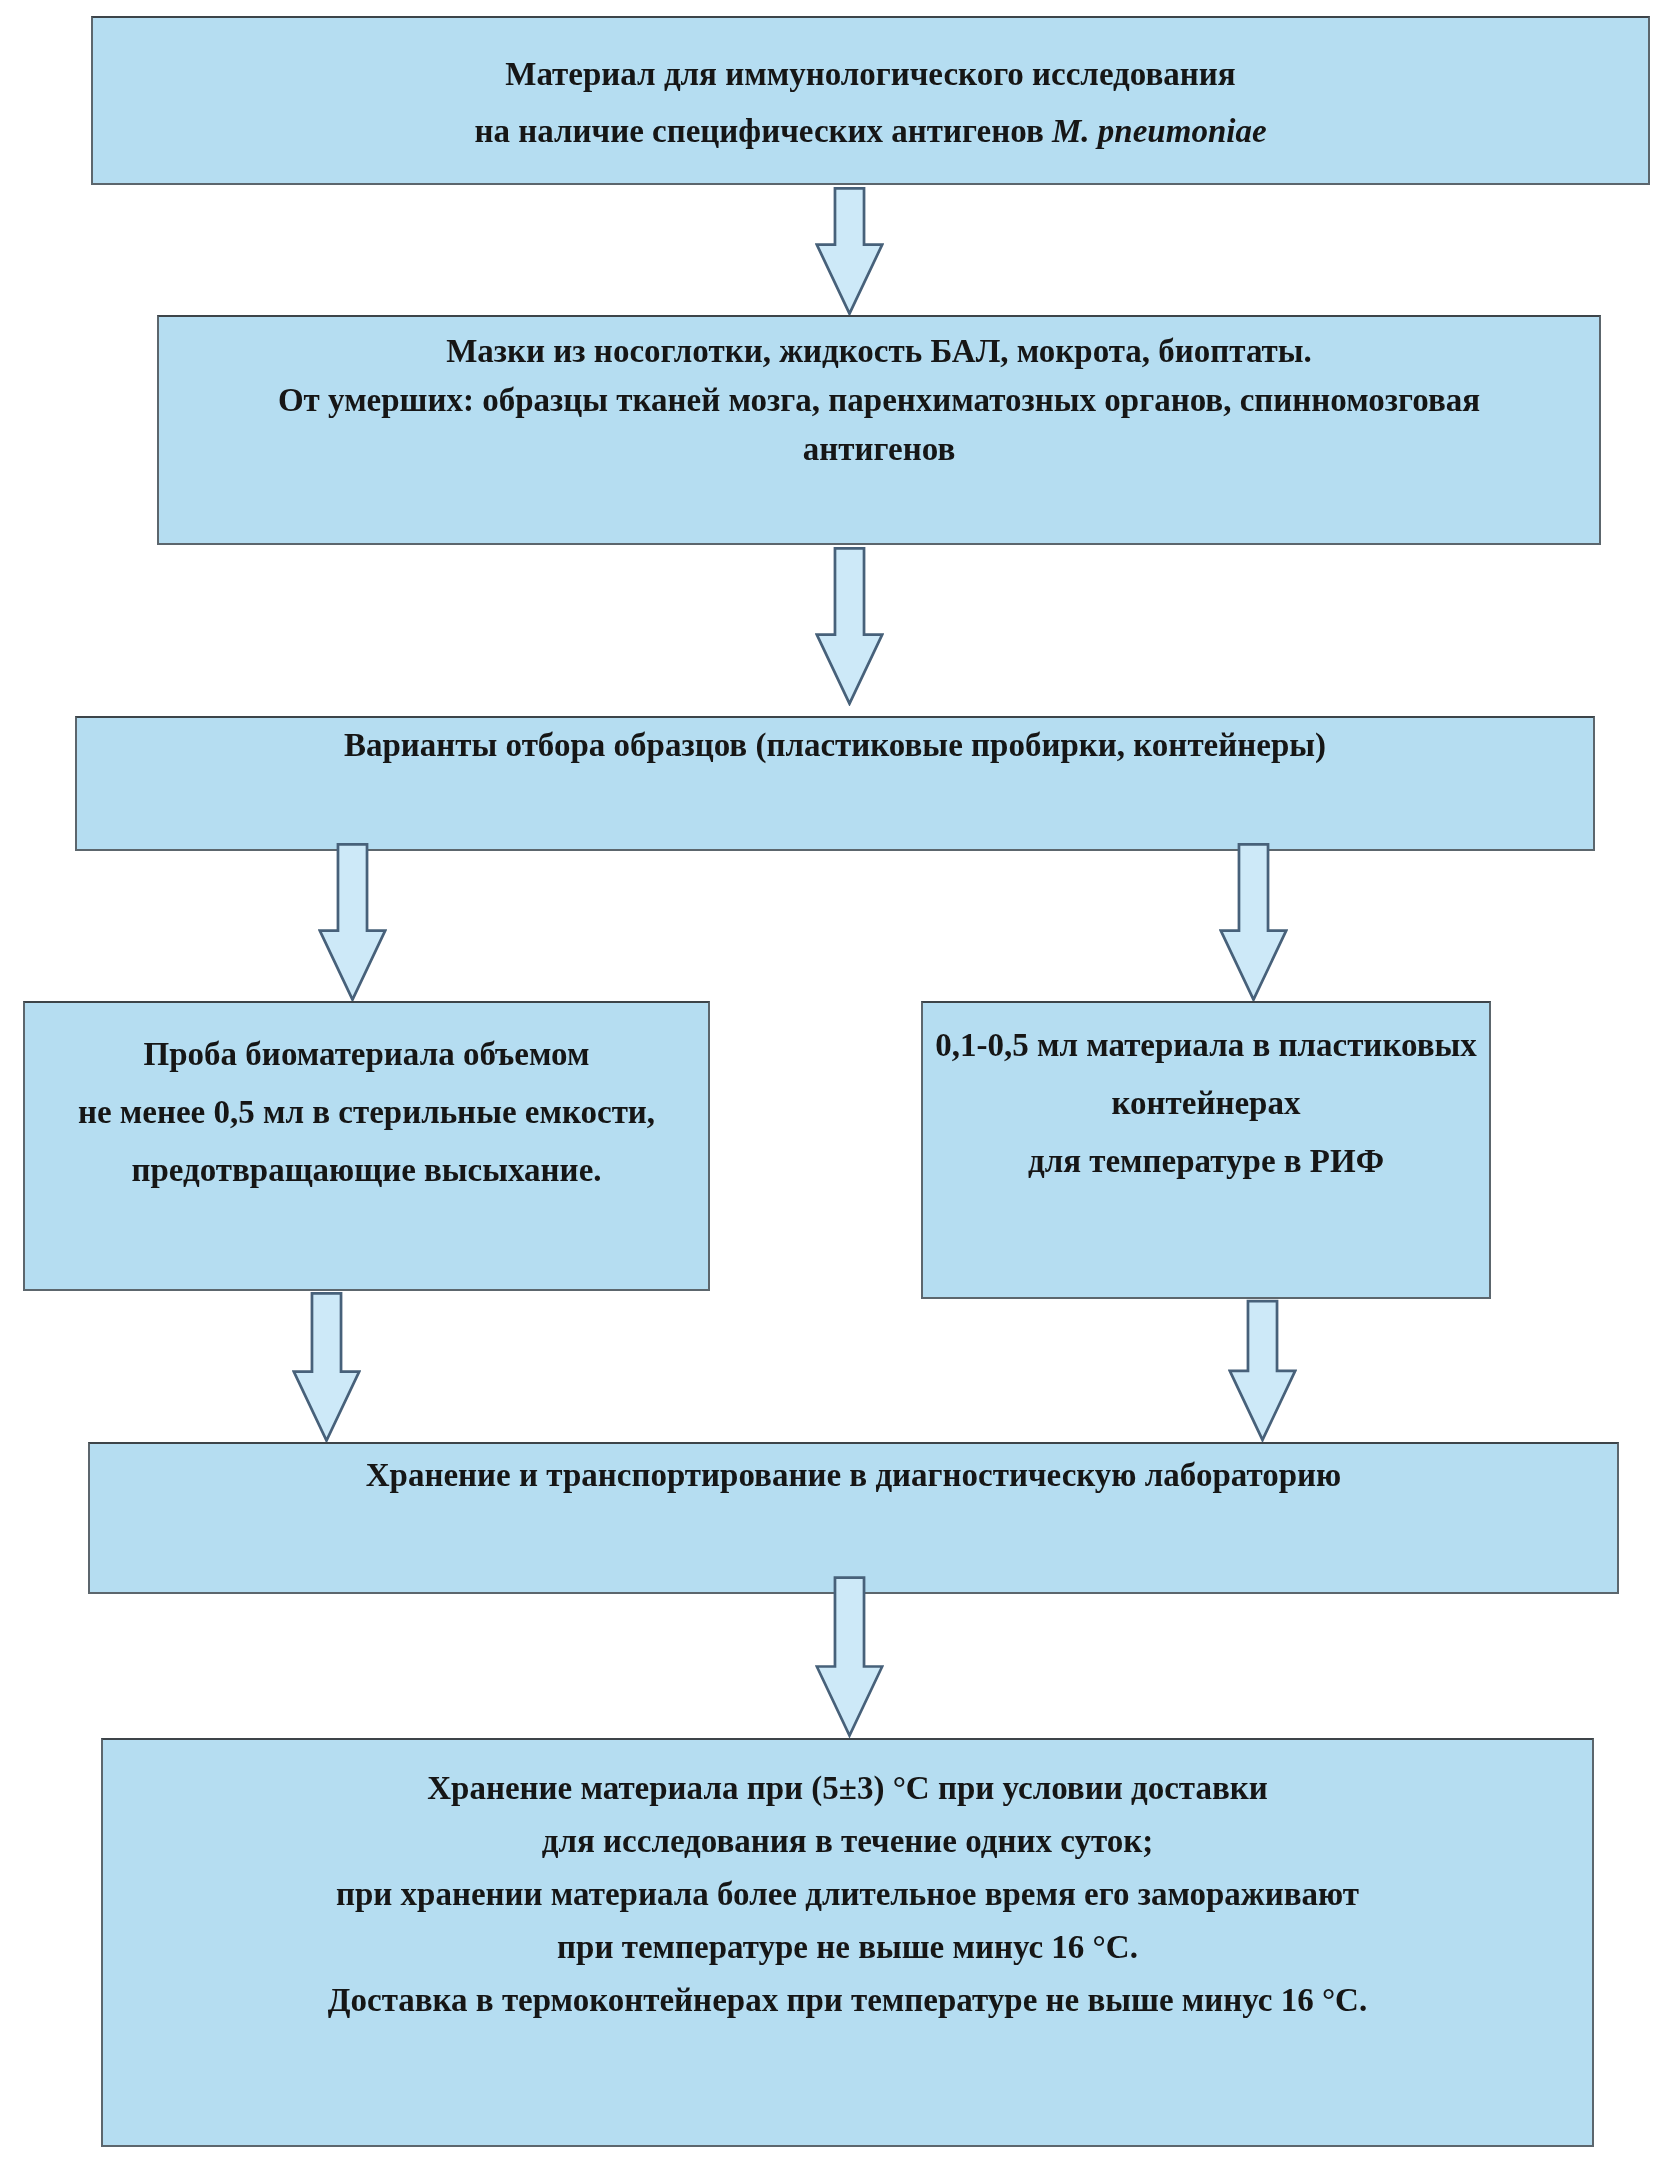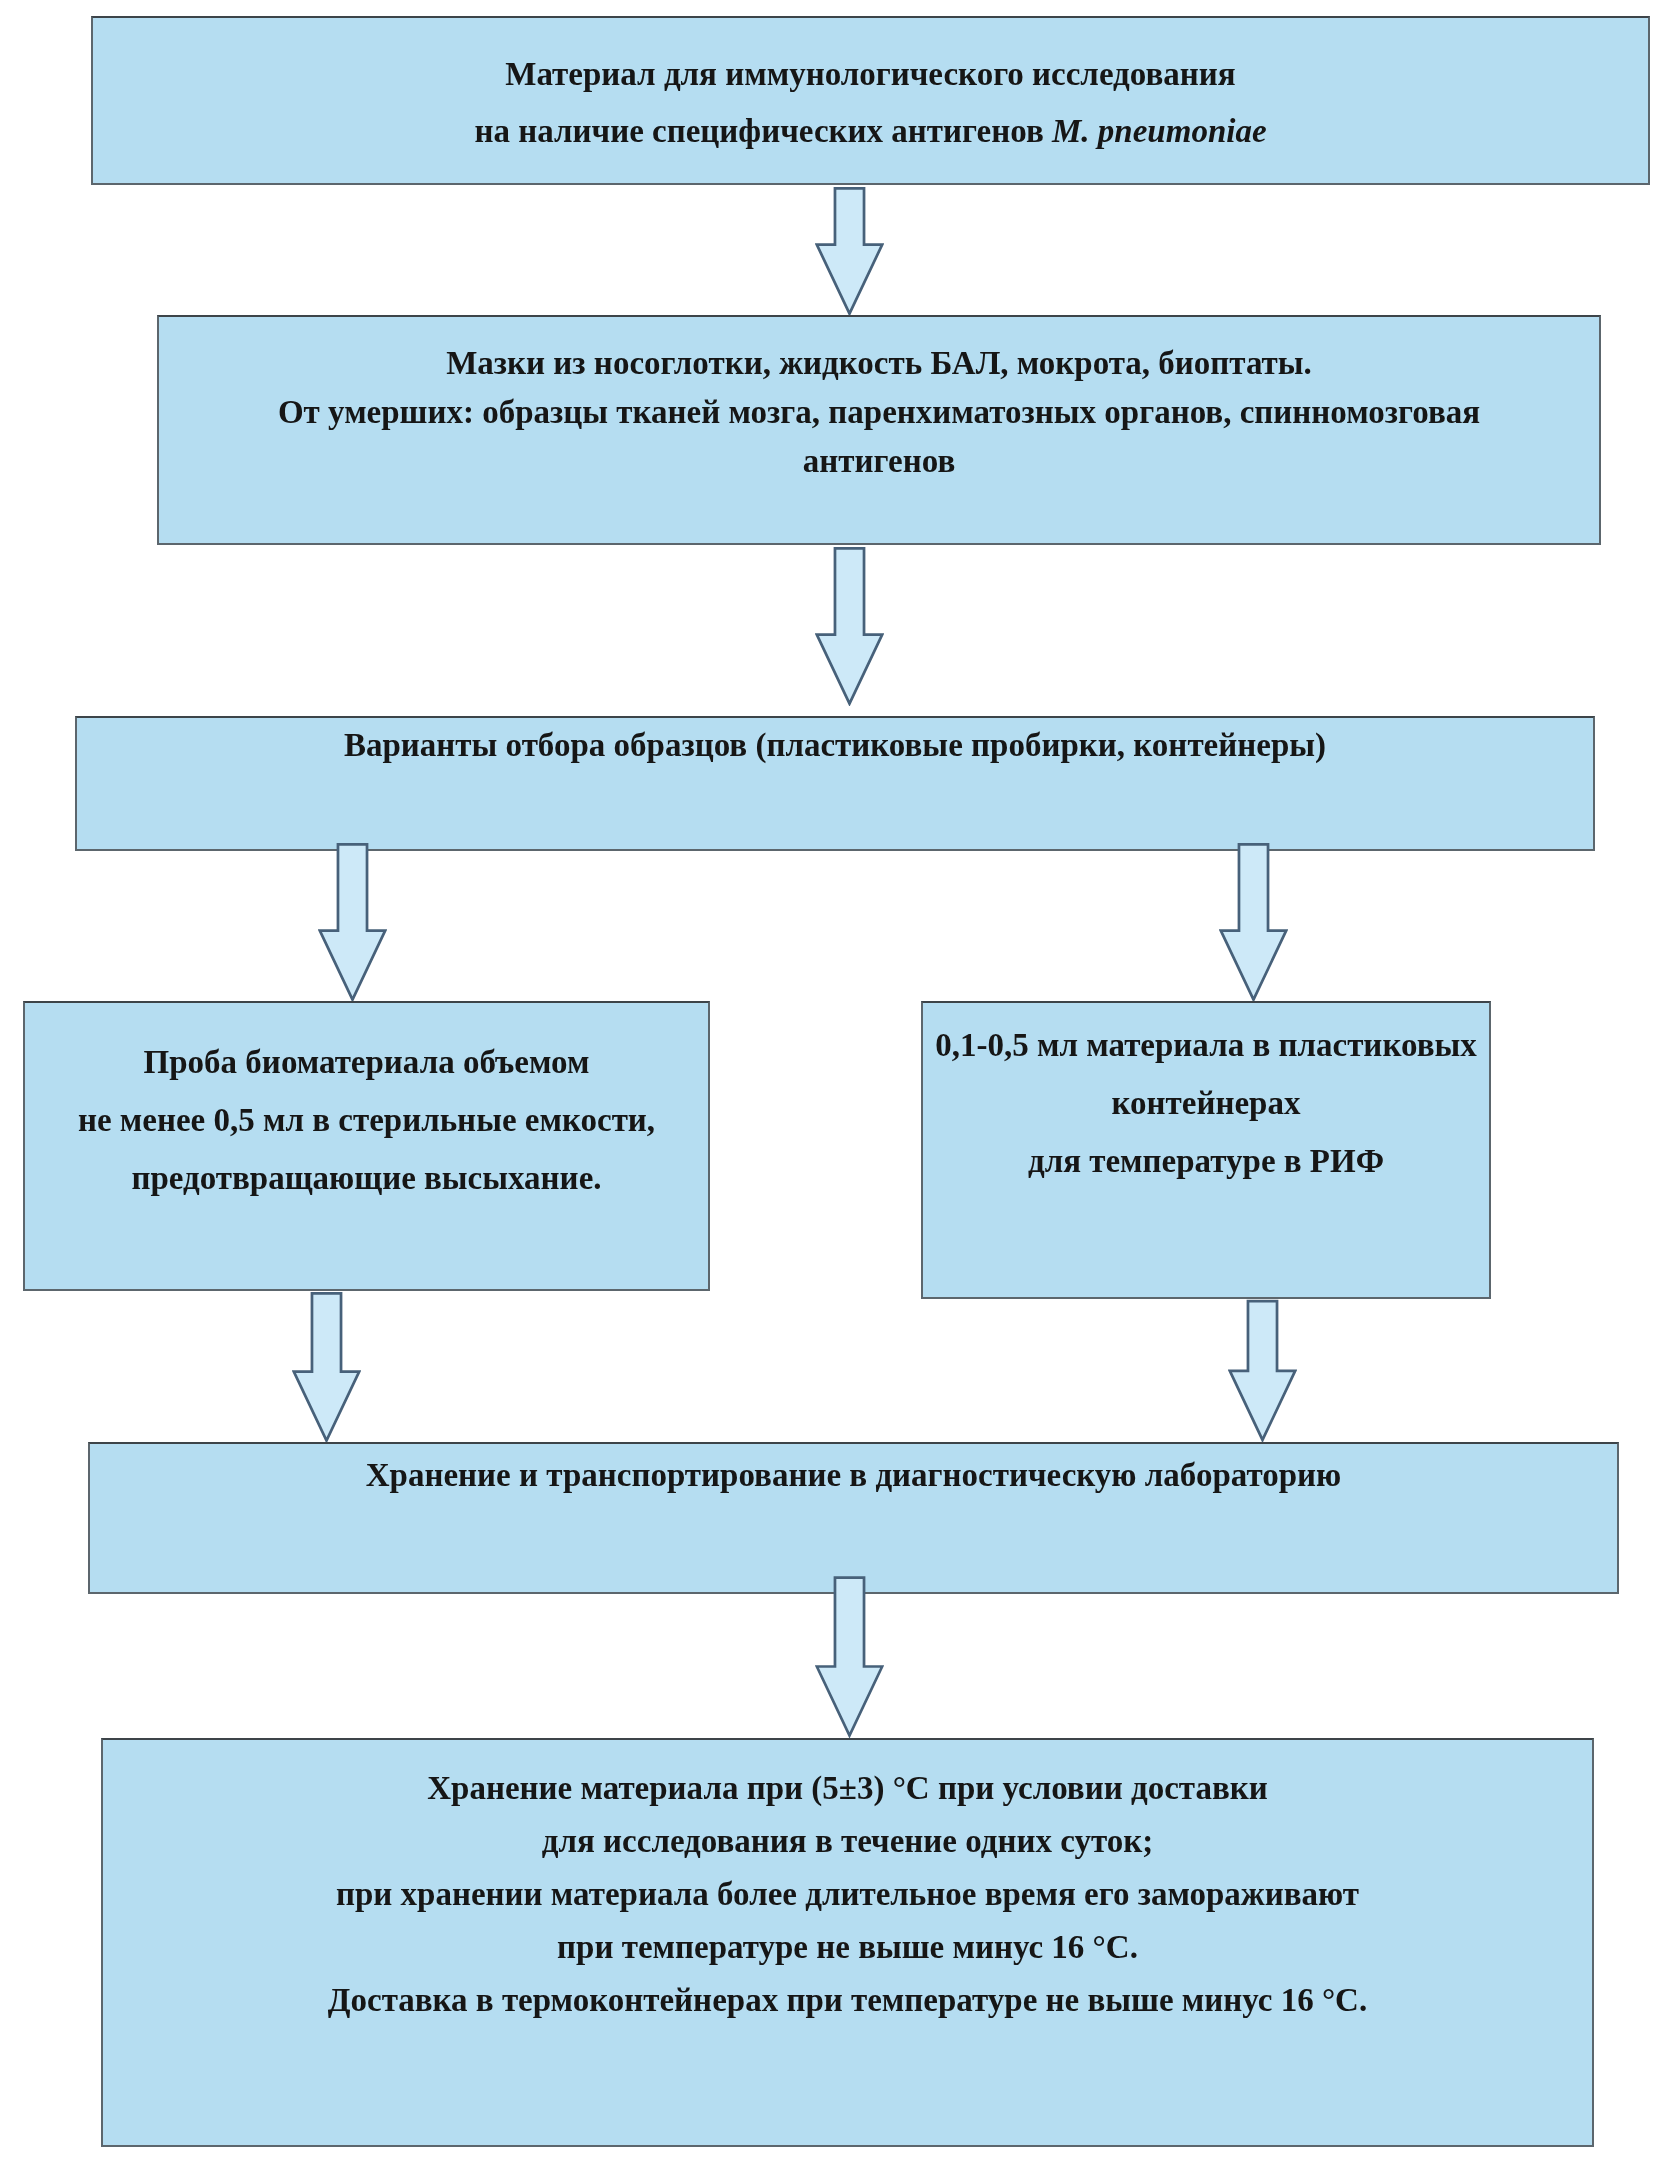--- a/index.html
+++ b/index.html
@@ -52,21 +52,21 @@
 
   <div class="node lh62" style="left:91px;top:16.4px;width:1559px;height:169px;padding-top:27.4px;">
     <span class="ln">Материал для иммунологического исследования</span>
     <span class="ln"><span>на наличие специфических антигенов </span><span class="species">M. pneumoniae</span></span>
   </div>
 
   <svg class="arrow" style="left:815px;top:186px;" width="69" height="130" viewBox="0 0 76 142">
     <polygon points="22,2 54,2 54,64 74,64 38,140 2,64 22,64"></polygon>
   </svg>
 
-  <div class="node lh54" style="left:157px;top:315px;width:1444px;height:230px;padding-top:22px;">
+  <div class="node lh54" style="left:157px;top:315px;width:1444px;height:230px;padding-top:10px;">
     <span class="ln">Мазки из носоглотки, жидкость БАЛ, мокрота, биоптаты.</span>
     <span class="ln">От умерших: образцы тканей мозга, паренхиматозных органов, спинномозговая</span>
     <span class="ln">антигенов</span>
   </div>
 
   <svg class="arrow" style="left:815px;top:546px;" width="69" height="160" viewBox="0 0 76 175">
     <polygon points="22,2 54,2 54,97 74,97 38,173 2,97 22,97"></polygon>
   </svg>
 
   <div class="node lh55" style="left:75px;top:716px;width:1520px;height:135px;padding-top:2px;">
@@ -74,21 +74,21 @@
   </div>
 
   <svg class="arrow" style="left:318px;top:842px;" width="69" height="160" viewBox="0 0 76 175">
     <polygon points="22,2 54,2 54,97 74,97 38,173 2,97 22,97"></polygon>
   </svg>
 
   <svg class="arrow" style="left:1219px;top:842px;" width="69" height="160" viewBox="0 0 76 175">
     <polygon points="22,2 54,2 54,97 74,97 38,173 2,97 22,97"></polygon>
   </svg>
 
-  <div class="node lh63" style="left:23px;top:1001px;width:687px;height:290px;padding-top:30px;">
+  <div class="node lh63" style="left:23px;top:1001px;width:687px;height:290px;padding-top:22px;">
     <span class="ln">Проба биоматериала объемом</span>
     <span class="ln">не менее 0,5 мл в стерильные емкости,</span>
     <span class="ln">предотвращающие высыхание.</span>
   </div>
 
   <div class="node lh63" style="left:921px;top:1001px;width:570px;height:298px;padding-top:12.8px;">
     <span class="ln">0,1-0,5 мл материала в пластиковых</span>
     <span class="ln">контейнерах</span>
     <span class="ln">для температуре в РИФ</span>
   </div>

